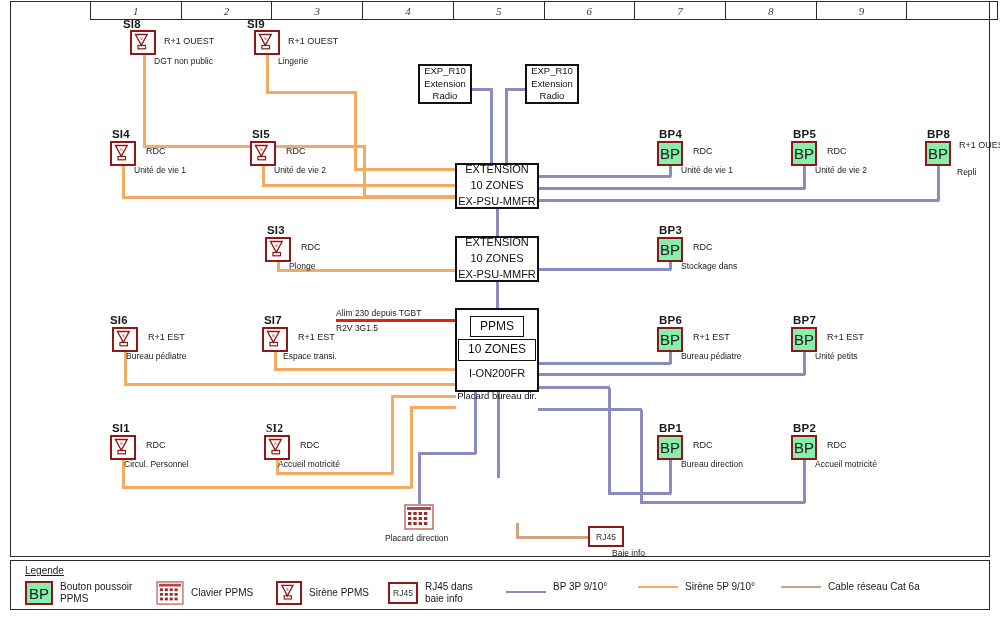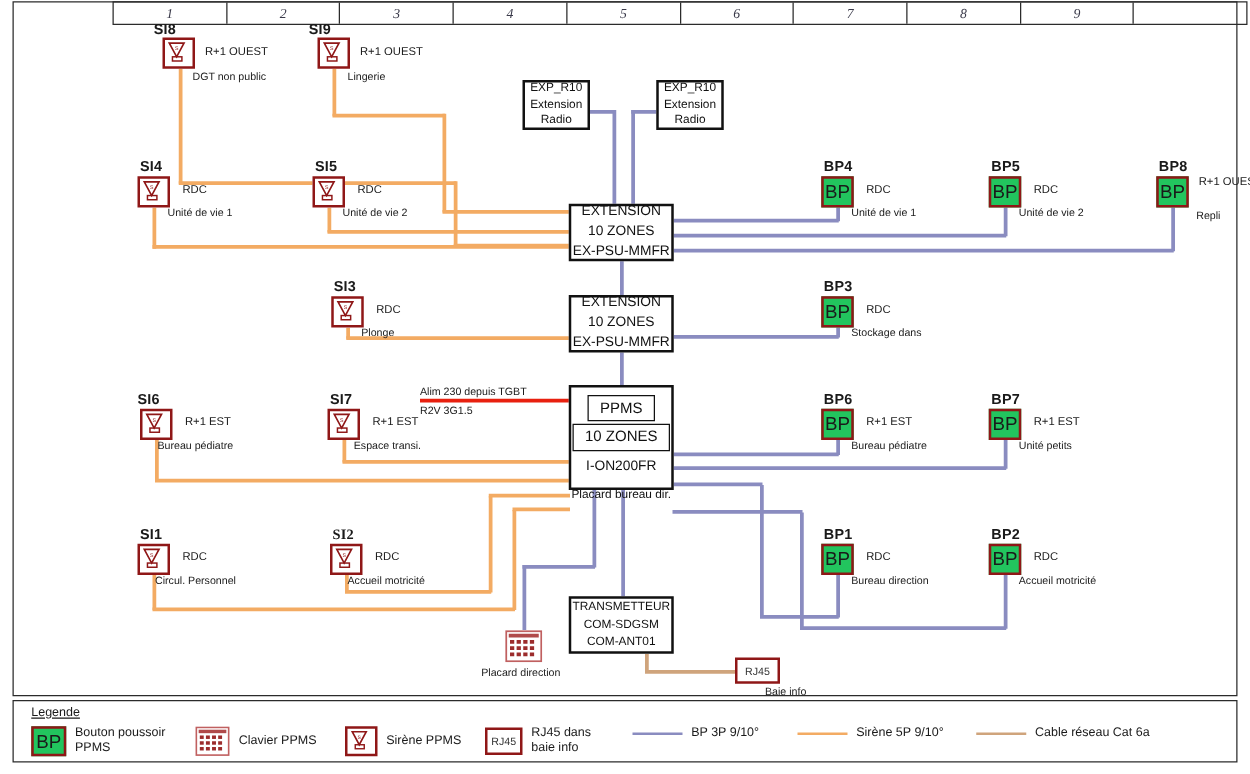--- a/index.html
+++ b/index.html
@@ -17,21 +17,21 @@
 
   
   .node{position:absolute;}
   .node .tag{position:absolute;font-size:11.5px;font-weight:bold;color:#1a1a1a;
              white-space:nowrap;letter-spacing:.2px;}
   .node .loc{position:absolute;font-size:9px;color:#1a1a1a;white-space:nowrap;line-height:1.15;}
   .node .room{position:absolute;font-size:8.5px;color:#1a1a1a;white-space:nowrap;}
 
   
   .bp-icon{position:absolute;width:26px;height:25px;border:2.5px solid #8f1717;
-           background:#22c55e;box-sizing:border-box;display:flex;align-items:center;
+           background:#86efac;box-sizing:border-box;display:flex;align-items:center;
            justify-content:center;font-size:15px;color:#1a1a1a;line-height:1;}
 
   
   .si-icon{position:absolute;width:26px;height:25px;border:2.5px solid #8f1717;
            background:#fff;box-sizing:border-box;}
   .si-icon svg{display:block;width:100%;height:100%;}
 
   
   .kp-icon{position:absolute;width:30px;height:26px;background:#fff;}
   .kp-icon svg{display:block;width:100%;height:100%;}
@@ -373,25 +373,20 @@
     <div class="inner-box">
       <div class="ln">PPMS</div>
     </div>
     <div class="inner-box">
       <div class="ln">10 ZONES</div>
     </div>
     <div class="ln" style="margin-top:4px;">I-ON200FR</div>
     <div class="ln" style="font-size:9.5px;margin-top:7px;">Placard bureau dir.</div>
   </div>
 
-  <div class="cbox" style="left:455px;top:477px;width:84px;height:46px;">
-    <div class="ln" style="font-size:9.5px;">TRANSMETTEUR</div>
-    <div class="ln" style="font-size:9.5px;">COM-SDGSM</div>
-    <div class="ln" style="font-size:9.5px;">COM-ANT01</div>
-  </div>
 
   <div class="freelabel" style="left:336px;top:308px;">Alim 230 depuis TGBT</div>
   <div class="freelabel" style="left:336px;top:323px;">R2V 3G1.5</div>
 
   <div class="kp-icon" style="left:404px;top:504px;">
     <svg viewBox="0 0 30 26">
       <rect x="1" y="1" width="28" height="24" fill="none" stroke="#c06060" stroke-width="1.4"></rect>
       <rect x="3" y="3" width="24" height="3" fill="#b04a4a"></rect>
       <g fill="#9c2c2c">
         <rect x="4" y="8" width="3.4" height="3"></rect>
@@ -457,21 +452,21 @@
       </div>
       <div class="txt">Sirène PPMS</div>
     </div>
 
     <div class="lg-item" style="left:377px;">
       <div class="rj-icon" style="position:relative;left:0;top:0;width:30px;height:22px;">RJ45</div>
       <div class="txt">RJ45 dans
 baie info</div>
     </div>
 
-    <div class="lg-item" style="left:495px;">
+    <div class="lg-item" style="left:495px;align-items:flex-end;">
       <div class="lg-line" style="background:#8a8cc0;"></div>
       <div class="txt">BP 3P 9/10°</div>
     </div>
 
     <div class="lg-item" style="left:627px;">
       <div class="lg-line" style="background:#f3ab63;"></div>
       <div class="txt">Sirène 5P 9/10°</div>
     </div>
 
     <div class="lg-item" style="left:770px;">

